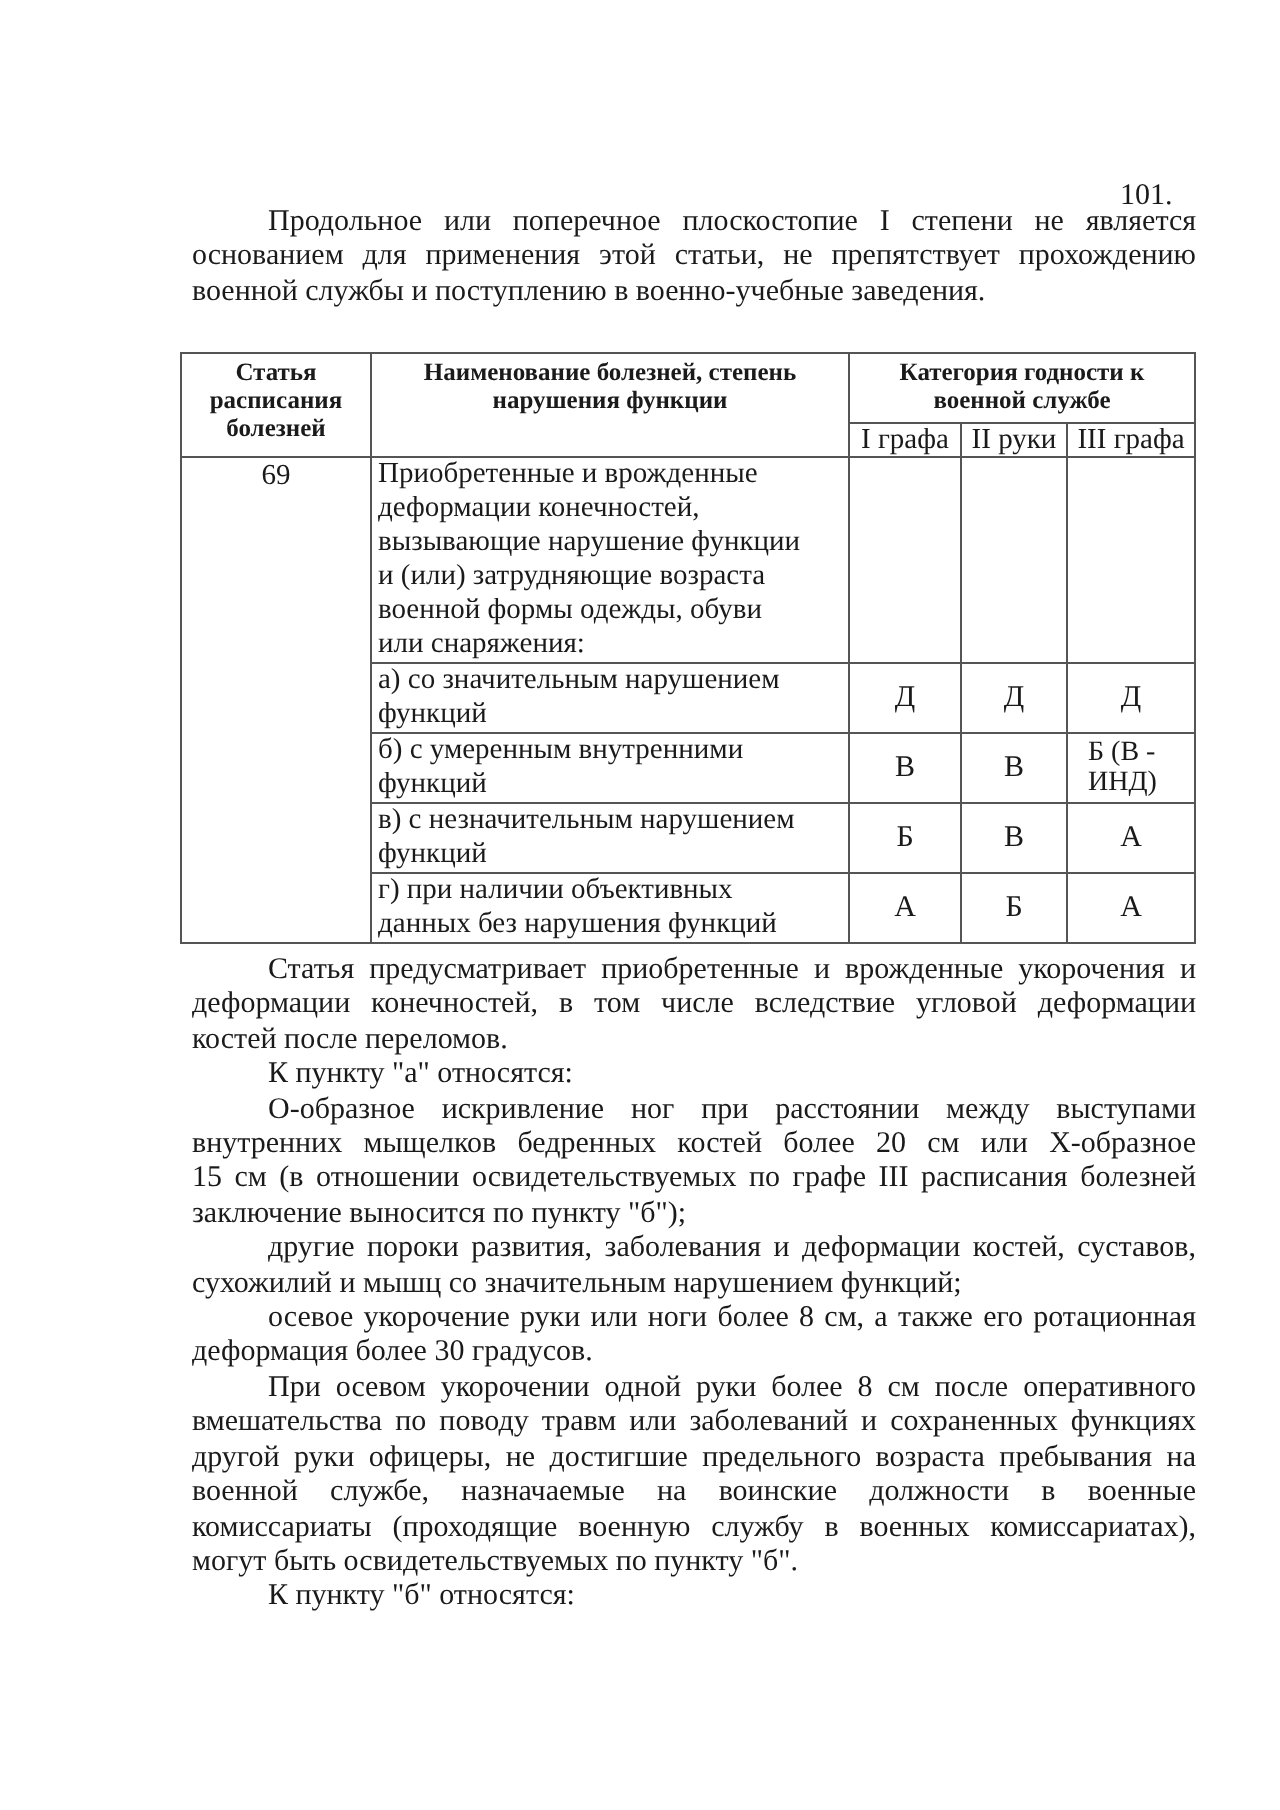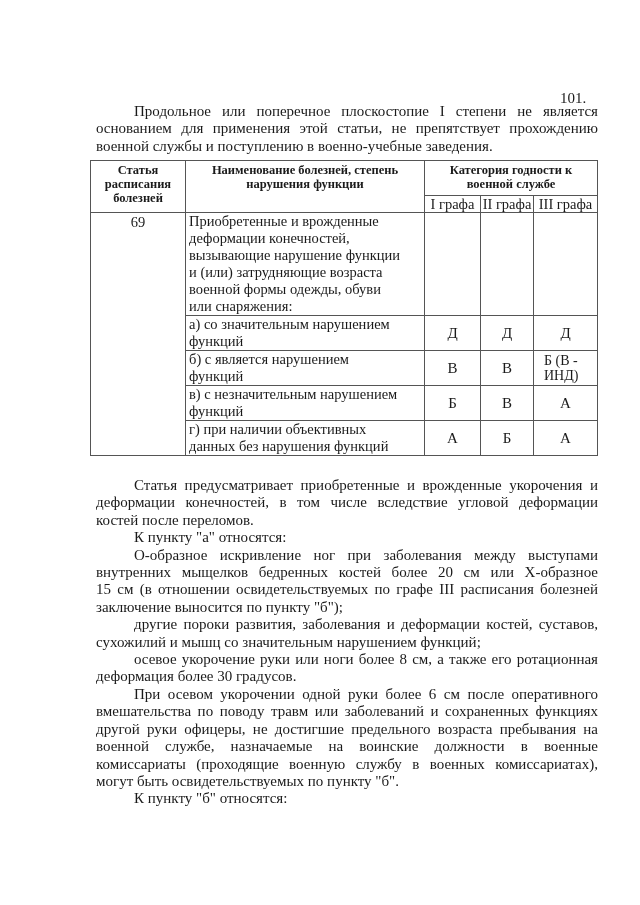--- a/index.html
+++ b/index.html
@@ -9,21 +9,21 @@
   }
   .page-num { position: absolute; top: 90px; left: 560px; font-size: 15px; }
   .para {
     position: absolute; left: 96px; width: 502px; font-size: 15px; line-height: 17.4px;
     text-align: justify; margin: 0;
   }
   .para .line { display: block; text-align: justify; text-align-last: justify; white-space: nowrap; }
   .para .line.last { text-align-last: left; }
   .para .line.indent { padding-left: 38px; }
   table.schedule {
-    position: absolute; left: 90px; top: 160px; width: 507px;
+    position: absolute; left: 90px; top: 176px; width: 507px;
     border-collapse: collapse; table-layout: fixed; font-size: 14.5px; border-radius: 10px;
   }
   table.schedule td, table.schedule th { border: 1px solid #555; padding: 0 3px; vertical-align: middle; }
   table.schedule th { font-weight: bold; font-size: 12.5px; line-height: 14px; text-align: center; vertical-align: top; padding-top: 2px; }
   table.schedule th.sub { font-weight: normal; font-size: 14.5px; padding: 0; vertical-align: middle; height: 16px; }
   .desc { line-height: 17px; text-align: left; }
   .cat { text-align: center; font-size: 15px; }
   .cat.small { font-size: 14px; line-height: 15px; text-align: left; padding-left: 10px; }
   .article { text-align: center; vertical-align: top !important; padding-top: 1px !important; }
 </style>
@@ -47,21 +47,21 @@
       <col style="width:64px">
   </colgroup>
   <tbody>
       <tr style="height:35px">
     <th rowspan="2">Статья расписания болезней</th>
     <th rowspan="2">Наименование болезней, степень нарушения функции</th>
     <th colspan="3">Категория годности к военной службе</th>
   </tr>
   <tr style="height:17px">
     <th class="sub">I графа</th>
-    <th class="sub">II графа</th>
+    <th class="sub">II руки</th>
     <th class="sub">III графа</th>
   </tr>
   <tr style="height:103px">
     <td rowspan="5" class="article">69</td>
     <td class="desc" style="vertical-align:top;">
       <span>Приобретенные и врожденные</span><br>
       <span>деформации конечностей,</span><br>
       <span>вызывающие нарушение функции</span><br>
       <span>и (или) затрудняющие возраста</span><br>
       <span>военной формы одежды, обуви</span><br>
@@ -71,21 +71,21 @@
     <td></td>
     <td></td>
   </tr>
   <tr style="height:20px">
     <td class="desc"><span>а) со значительным нарушением</span><br><span>функций</span></td>
     <td class="cat">Д</td>
     <td class="cat">Д</td>
     <td class="cat">Д</td>
   </tr>
   <tr style="height:35px">
-    <td class="desc"><span>б) с является нарушением</span><br><span>функций</span></td>
+    <td class="desc"><span>б) с умеренным внутренними</span><br><span>функций</span></td>
     <td class="cat">В</td>
     <td class="cat">В</td>
     <td class="cat small">Б (В - ИНД)</td>
   </tr>
   <tr style="height:35px">
     <td class="desc"><span>в) с незначительным нарушением</span><br><span>функций</span></td>
     <td class="cat">Б</td>
     <td class="cat">В</td>
     <td class="cat">А</td>
   </tr>
@@ -96,28 +96,28 @@
     <td class="cat">А</td>
   </tr>
 </tbody>
   </table>
 
 <p class="para" style="top:477px;">
   <span class="line indent">Статья предусматривает приобретенные и врожденные укорочения и</span>
   <span class="line">деформации конечностей, в том числе вследствие угловой деформации</span>
   <span class="line last">костей после переломов.</span>
   <span class="line indent last">К пункту "а" относятся:</span>
-  <span class="line indent">О-образное искривление ног при заболевания между выступами</span>
+  <span class="line indent">О-образное искривление ног при расстоянии между выступами</span>
   <span class="line">внутренних мыщелков бедренных костей более 20 см или Х-образное</span>
   <span class="line">15 см (в отношении освидетельствуемых по графе III расписания болезней</span>
   <span class="line last">заключение выносится по пункту "б");</span>
   <span class="line indent">другие пороки развития, заболевания и деформации костей, суставов,</span>
   <span class="line last">сухожилий и мышц со значительным нарушением функций;</span>
   <span class="line indent">осевое укорочение руки или ноги более 8 см, а также его ротационная</span>
   <span class="line last">деформация более 30 градусов.</span>
-  <span class="line indent">При осевом укорочении одной руки более 6 см после оперативного</span>
+  <span class="line indent">При осевом укорочении одной руки более 8 см после оперативного</span>
   <span class="line">вмешательства по поводу травм или заболеваний и сохраненных функциях</span>
   <span class="line">другой руки офицеры, не достигшие предельного возраста пребывания на</span>
   <span class="line">военной службе, назначаемые на воинские должности в военные</span>
   <span class="line">комиссариаты (проходящие военную службу в военных комиссариатах),</span>
   <span class="line last">могут быть освидетельствуемых по пункту "б".</span>
   <span class="line indent last">К пункту "б" относятся:</span>
 </p>
 
 </body></html>

